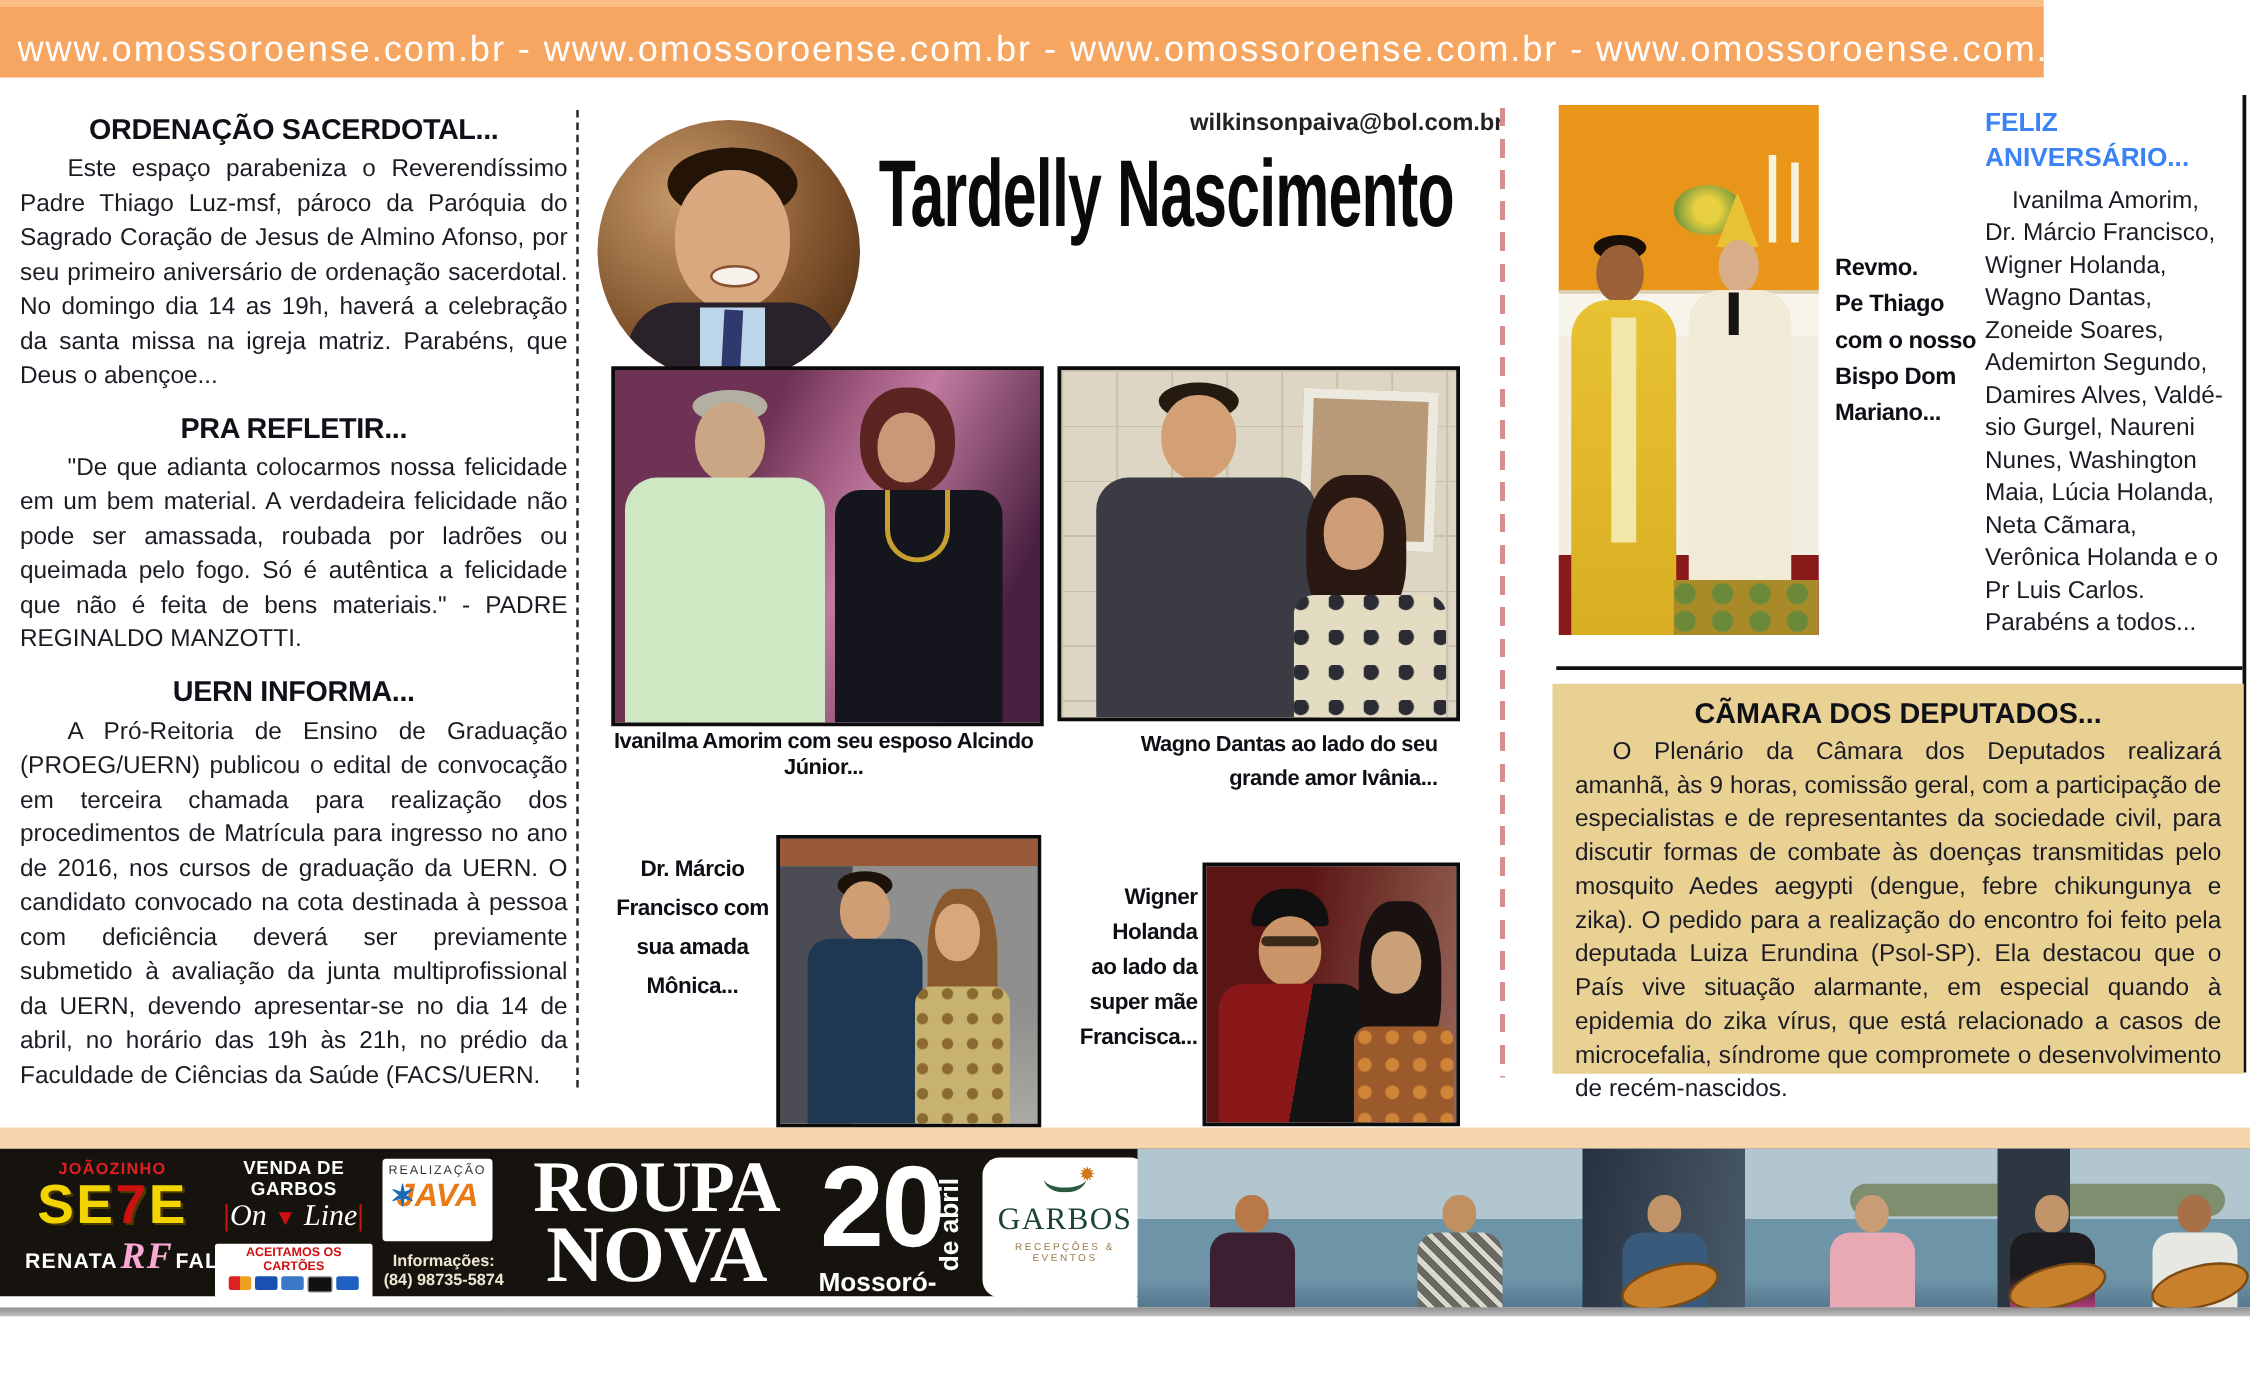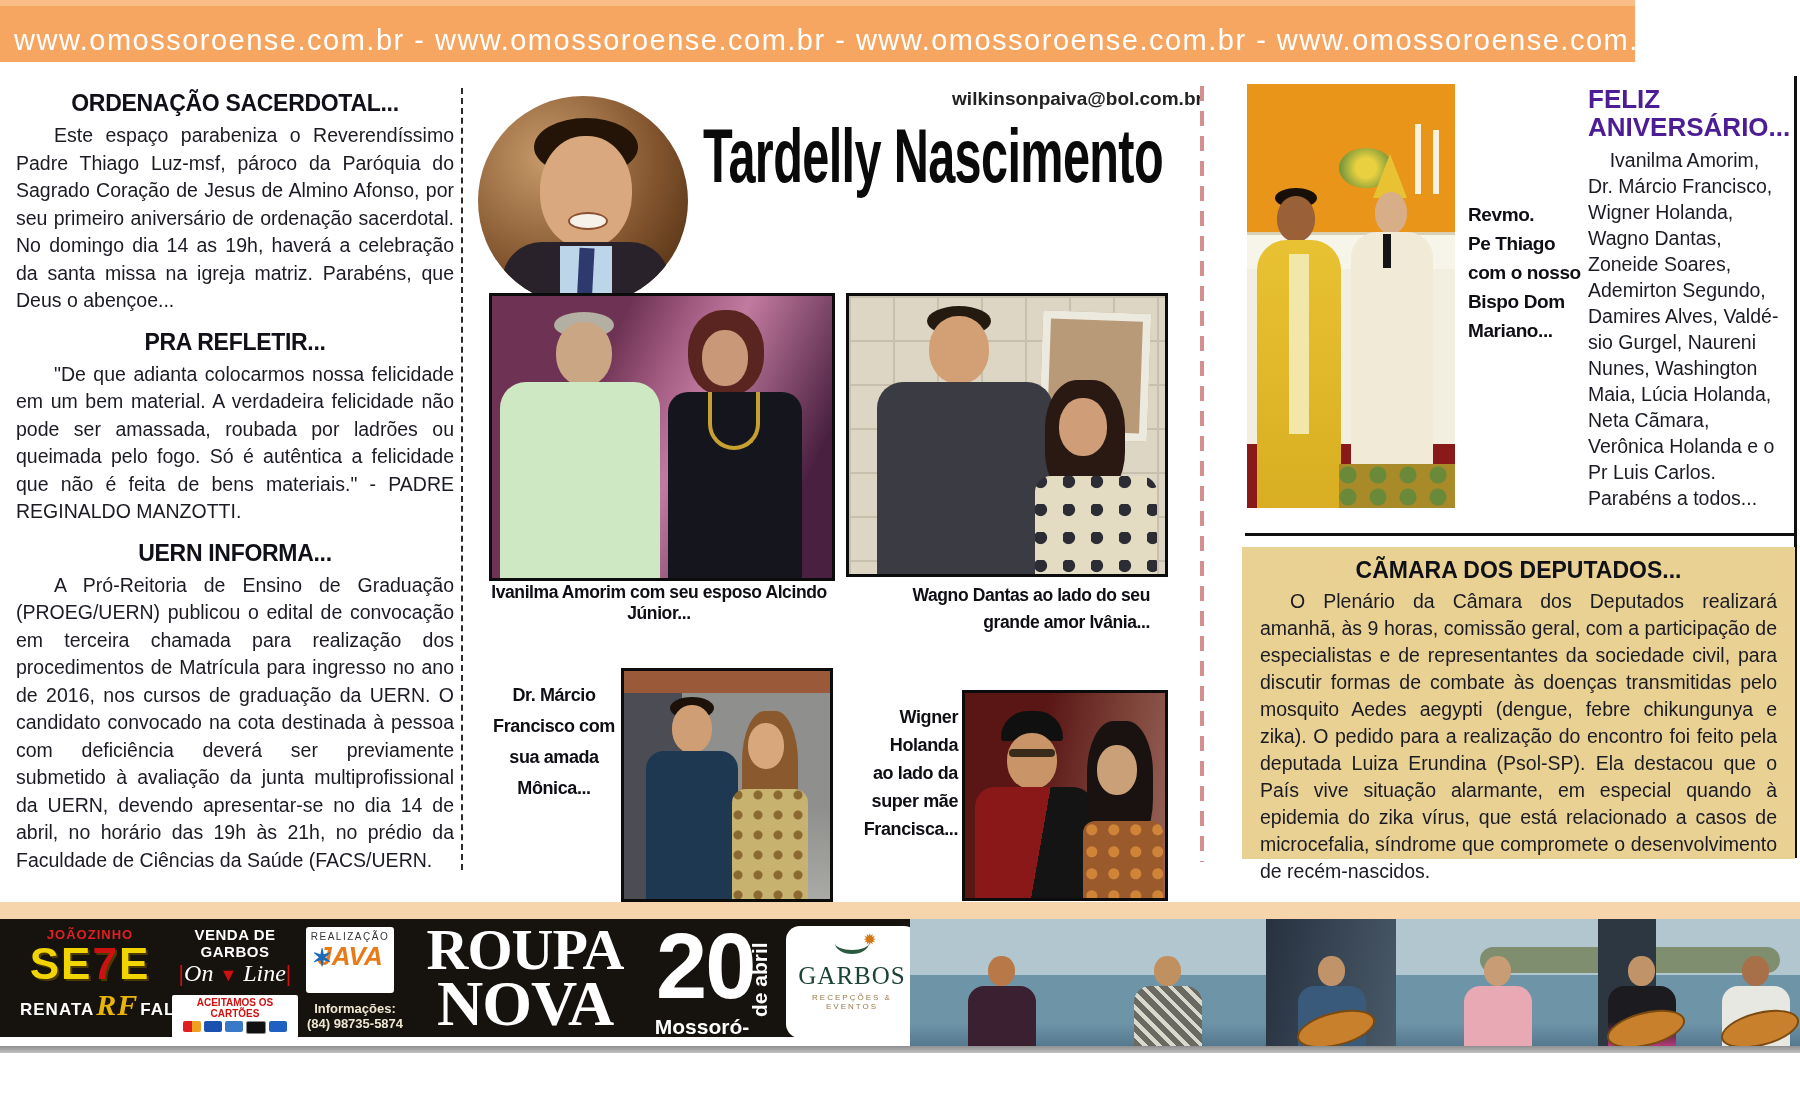--- a/index.html
+++ b/index.html
@@ -116,41 +116,41 @@
   
   .cap{font-weight:bold;color:#0e0e14;letter-spacing:-0.4px;}
   .cap-ivanilma{left:462px;top:582px;width:394px;text-align:center;font-size:17.5px;}
   .cap-wagno{left:858px;top:582px;width:292px;text-align:right;font-size:17.5px;line-height:27px;}
   .cap-marcio{left:492px;top:680px;width:124px;text-align:center;font-size:18px;line-height:31px;}
   .cap-wigner{left:856px;top:703px;width:102px;text-align:right;font-size:18px;line-height:28px;}
   .cap-priest{left:1468px;top:200px;width:122px;text-align:left;font-size:19px;line-height:29px;}
 
   
   .bday{left:1588px;top:85px;width:202px;}
-  .bday-title{font-size:26px;font-weight:bold;line-height:28px;margin:0 0 6px;color:#4c1d95;}
+  .bday-title{font-size:21px;font-weight:bold;line-height:28px;margin:0 0 6px;color:#3b82f6;}
   .bday-names{font-size:19.5px;line-height:26px;color:#1b1b24;}
 
   
   .chamber{left:1242px;top:547px;width:553px;height:312px;background:#e9d194;box-sizing:border-box;
     padding:10px 18px 0 18px;}
   .chamber-title{font-size:23px;font-weight:bold;text-align:center;margin:0 0 4px;color:#101018;}
   .chamber-body{font-size:19.5px;line-height:27px;text-align:justify;text-indent:30px;color:#1b1b24;margin:0;}
 
   
   .peach-strip{left:0;top:902px;width:1800px;height:17px;background:#f6d5ad;}
   .banner{left:0;top:919px;width:1800px;height:118px;background:#16130f;}
   .gray-strip{left:0;top:1046px;width:1800px;height:7px;background:linear-gradient(#8e8e8e,#c2c2c2);}
 
   .se7e-block{left:20px;top:8px;width:140px;text-align:center;}
   .joaozinho{font-size:13px;font-weight:900;color:#e02020;letter-spacing:1px;}
   .se7e{font-size:44px;font-weight:900;line-height:44px;color:#f2d500;letter-spacing:2px;
     text-shadow:2px 2px 0 #4a3a00;}
   .se7e .seven{color:#cc1111;}
   .renata-row{margin-top:2px;font-size:17px;font-weight:bold;color:#fff;letter-spacing:1px;}
-  .rf{font-size:30px;font-style:italic;font-weight:bold;color:#eab308;margin:0 2px;
+  .rf{font-size:30px;font-style:italic;font-weight:bold;color:#f9a8d4;margin:0 2px;
     font-family:"Liberation Serif",serif;}
   .venda-block{left:172px;top:7px;width:126px;text-align:center;}
   .venda{font-size:15px;font-weight:800;color:#fff;letter-spacing:0.5px;}
   .online{font-size:24px;font-style:italic;color:#fff;font-family:"Liberation Serif",serif;}
   .online .bar{color:#d01010;font-weight:bold;}
   .online .tri{color:#d01010;font-size:18px;}
   .cards-box{margin-top:8px;background:#fff;border-radius:2px;padding:2px 3px 4px;}
   .cards-label{font-size:10px;font-weight:900;color:#d01010;letter-spacing:0;}
   .chips{display:flex;justify-content:center;gap:3px;margin-top:2px;}
   .chip{width:18px;height:11px;border-radius:2px;display:inline-block;}

